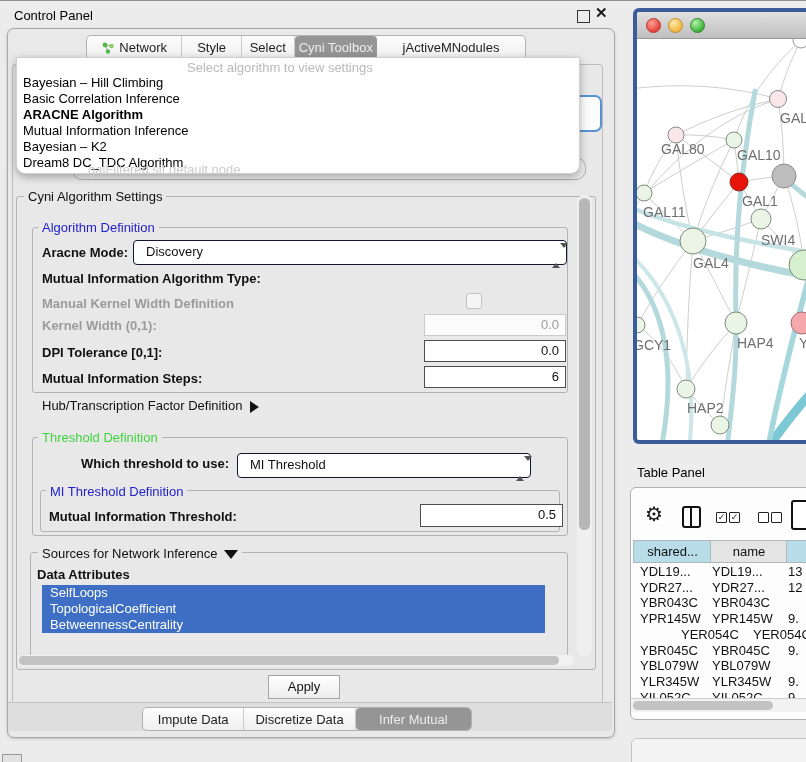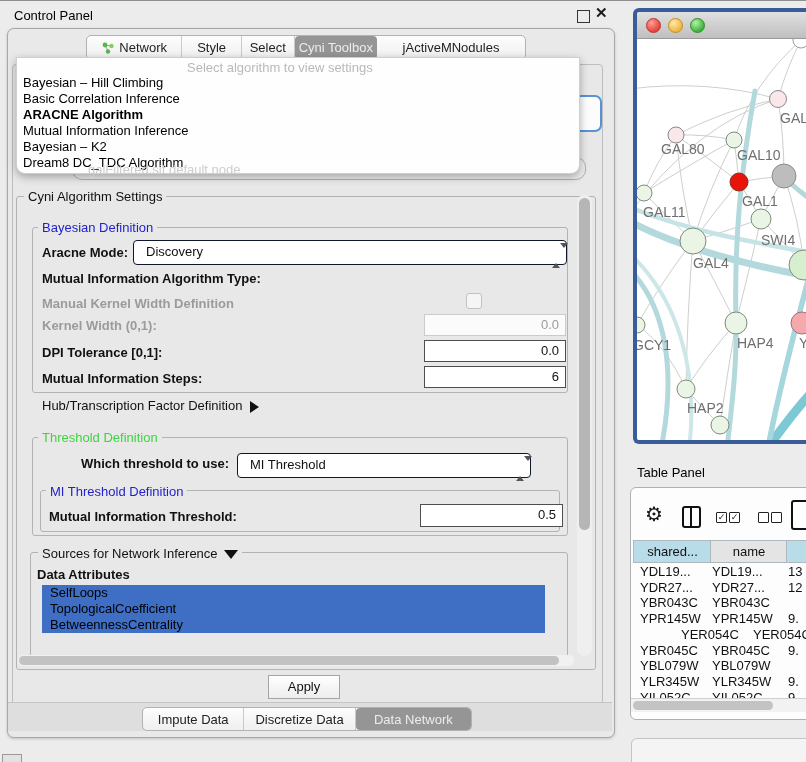--- a/index.html
+++ b/index.html
@@ -54,21 +54,21 @@
                  border-top:5px solid #555; }
   .tfield { position:absolute; background:#fff; border:1px solid #4e4e4e; text-align:right;
             padding-right:6px; font-size:13px; line-height:20px; }
   .tfield.dis { border-color:#cbcbcb; color:#9b9b9b; background:#fbfbfb; }
   .checkbox { position:absolute; width:14px; height:14px; border:1px solid #c2c2c2; border-radius:3px; background:#f5f5f5; }
   .tri-right { display:inline-block; width:0; height:0; border-top:6px solid transparent; border-bottom:6px solid transparent;
                border-left:9px solid #111; vertical-align:middle; margin-left:8px; }
   .tri-down { display:inline-block; width:0; height:0; border-left:7px solid transparent; border-right:7px solid transparent;
                border-top:9px solid #111; vertical-align:middle; margin-left:6px; }
   .attr-list { position:absolute; left:42px; top:585px; width:503px; height:66px; }
-  .attr-item { height:16px; line-height:16px; color:#000000; padding-left:8px; }
+  .attr-item { height:16px; line-height:16px; color:#ffffff; padding-left:8px; }
   .vscroll { position:absolute; left:577px; top:195px; width:15px; height:461px; background:#efefef; border-radius:7px; }
   .vthumb { position:absolute; left:2px; top:3px; width:11px; height:332px; background:#b6b6b6; border-radius:6px; }
   .hscroll { position:absolute; left:18px; top:655px; width:556px; height:11px; background:#f1f1f1; border-radius:6px; }
   .hthumb { position:absolute; left:1px; top:1px; width:540px; height:9px; background:#c2c2c2; border-radius:5px; }
 
   .apply-btn { position:absolute; left:268px; top:675px; width:70px; height:22px; background:linear-gradient(#ffffff,#ededed);
                border:1px solid #a5a5a5; border-radius:0; text-align:center; line-height:21px; font-size:13px; }
   .bottom-band { position:absolute; left:8px; top:702px; width:604px; height:28px; background:#dedede; border-top:1px solid #c4c4c4; }
   .mini-box { position:absolute; left:2px; top:754px; width:18px; height:12px; border:1.5px solid #9a9a9a; background:#e2e2e2; }
 
@@ -150,21 +150,21 @@
         <div class="dd-item">Mutual Information Inference</div>
         <div class="dd-item">Bayesian – K2</div>
         <div class="dd-item">Dream8 DC_TDC Algorithm</div>
       </div>
   </div>
 
   <div class="grp" style="left:16px; top:196px; width:578px; height:472px;"></div>
   <div class="grp-title" style="left:24px; top:189px;">Cyni Algorithm Settings</div>
 
   <div class="grp" style="left:32px; top:227px; width:534px; height:164px;"></div>
-  <div class="grp-title t-blue" style="left:38px; top:220px;">Bayesian Definition</div>
+  <div class="grp-title t-blue" style="left:38px; top:220px;">Algorithm Definition</div>
 
   <div class="lbl" style="left:42px; top:245px;">Aracne Mode:</div>
   <div class="combo" style="left:133px; top:240px; width:420px; height:23px;">
     <span>Discovery</span>
     <span class="stepper"><span class="up"></span><span class="dn"></span></span>
   </div>
 
   <div class="lbl" style="left:42px; top:271px;">Mutual Information Algorithm Type:</div>
 
   <div class="lbl dis" style="left:42px; top:296px;">Manual Kernel Width Definition</div>
@@ -219,21 +219,21 @@
 
   <div class="bottom-band"></div>
   <div id="bottom-tabs" class="tabbar" style="left:142px; top:707px; width:328px; height:22px;">
       <div class="tab" style="width: 101px;">
         <span>Impute Data</span>
       </div>
       <div class="tab" style="width: 111px;">
         <span>Discretize Data</span>
       </div>
       <div class="tab sel" style="width: 116px;">
-        <span>Data Network</span>
+        <span>Infer Mutual</span>
       </div>
     </div>
 
   <div class="mini-box"></div>
 
   <div class="net-win">
     <div class="net-title">
       <div class="tl red"></div>
       <div class="tl" style="left:31px; background:radial-gradient(circle at 35% 30%, #ffe9ad, #f0b63f 70%); border:1px solid #c08e22;"></div>
       <div class="tl grn"></div>

